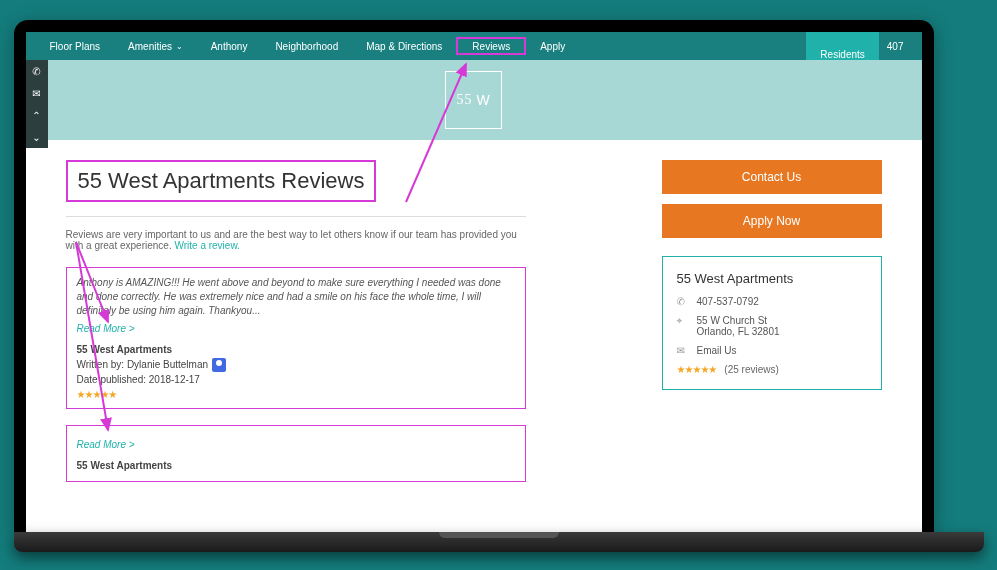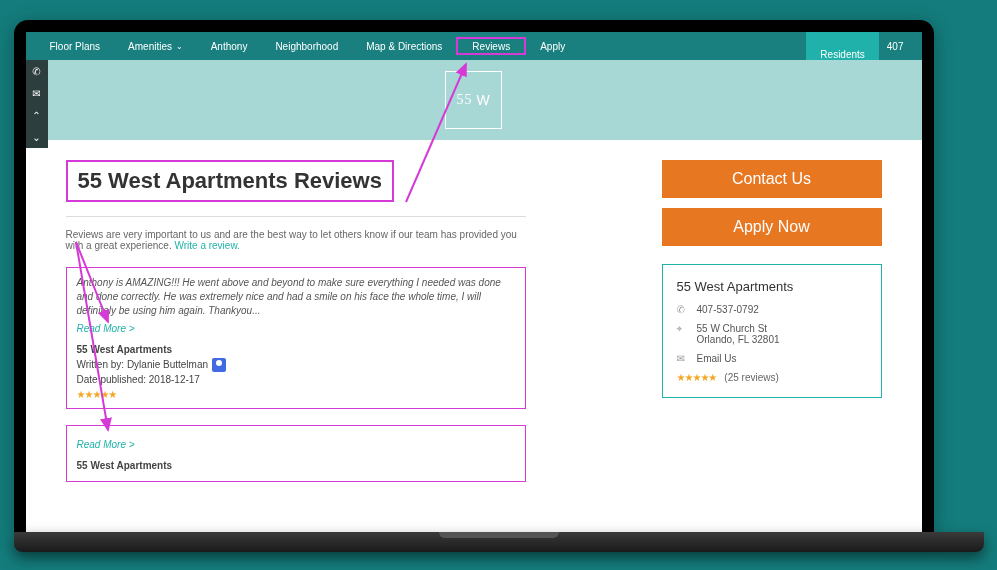--- a/index.html
+++ b/index.html
@@ -14,33 +14,33 @@
 .nav-right{margin-left:auto;display:flex;align-items:center;height:100%}
 .residents-btn{background:#20b2aa;height:100%;display:flex;align-items:flex-end;padding:0 14px;cursor:pointer;font-size:10px}
 .phone-top{padding:0 8px;font-size:10px}
 .subheader{background:#a7d8d5;height:80px;position:relative;display:flex;align-items:center;justify-content:center}
 .logo-box{border:1.5px solid #fff;padding:20px 10px;color:#fff;font-size:14px;letter-spacing:1px;display:flex;align-items:center;gap:4px}
 .logo-box .five{font-family:serif}
 .sidewidget{position:absolute;left:0;top:28px;width:22px;background:#2d3e3e;display:flex;flex-direction:column;z-index:5}
 .sidewidget div{height:22px;display:flex;align-items:center;justify-content:center;color:#fff;font-size:10px;cursor:pointer}
 .content-area{display:flex;padding:20px 40px;gap:28px}
 .main-col{flex:1}
-.page-title{font-size:22px;font-weight:700;color:#333;padding:6px 10px;border:2px solid #d63ad6;margin-bottom:14px;display:inline-block}
+.page-title{font-size:22px;font-weight:400;color:#333;padding:6px 10px;border:2px solid #d63ad6;margin-bottom:14px;display:inline-block}
 .intro{font-size:10px;color:#666;margin-bottom:6px;border-top:1px solid #ddd;padding-top:12px;max-width:460px}
 .intro a{color:#20b2aa;text-decoration:none}
 .review-box{border:1.5px solid #d63ad6;padding:8px 10px;margin-top:16px;max-width:460px}
 .review-text{font-style:italic;font-size:10px;color:#555;line-height:1.4}
 .read-more{color:#20b2aa;font-style:italic;font-size:10px;cursor:pointer;display:inline-block;margin-top:2px}
 .review-meta{font-size:10px;color:#444;margin-top:6px;line-height:1.5}
 .review-meta .prop-name{font-weight:700}
 .avatar-icon{display:inline-block;width:14px;height:14px;background:#4169e1;vertical-align:middle;margin-left:4px;border-radius:2px;position:relative}
 .avatar-icon::before{content:"";position:absolute;top:2px;left:4px;width:6px;height:6px;background:#fff;border-radius:50%}
 .stars{color:#f5a623;font-size:10px;letter-spacing:-1px;margin-top:2px}
 .side-col{width:220px}
-.cta-btn{background:#e87722;color:#fff;text-align:center;padding:10px;font-size:16px;margin-bottom:10px;cursor:pointer}
+.cta-btn{background:#e87722;color:#fff;text-align:center;padding:10px;font-size:12px;margin-bottom:10px;cursor:pointer}
 .info-card{border:1px solid #20b2aa;padding:14px;margin-top:18px}
 .info-card h3{font-size:13px;font-weight:400;color:#333;margin-bottom:10px}
 .info-row{display:flex;align-items:flex-start;gap:8px;font-size:10px;color:#555;margin-bottom:8px}
 .info-icon{width:12px;color:#999;flex-shrink:0}
 .info-row a{color:#555;text-decoration:none}
 .rating-row{display:flex;align-items:center;gap:8px;font-size:10px;color:#666}
 .rating-row .stars{margin-top:0}
 .annotation-arrow{position:absolute;pointer-events:none;z-index:10}
 svg.arrow{overflow:visible}
 </style>

